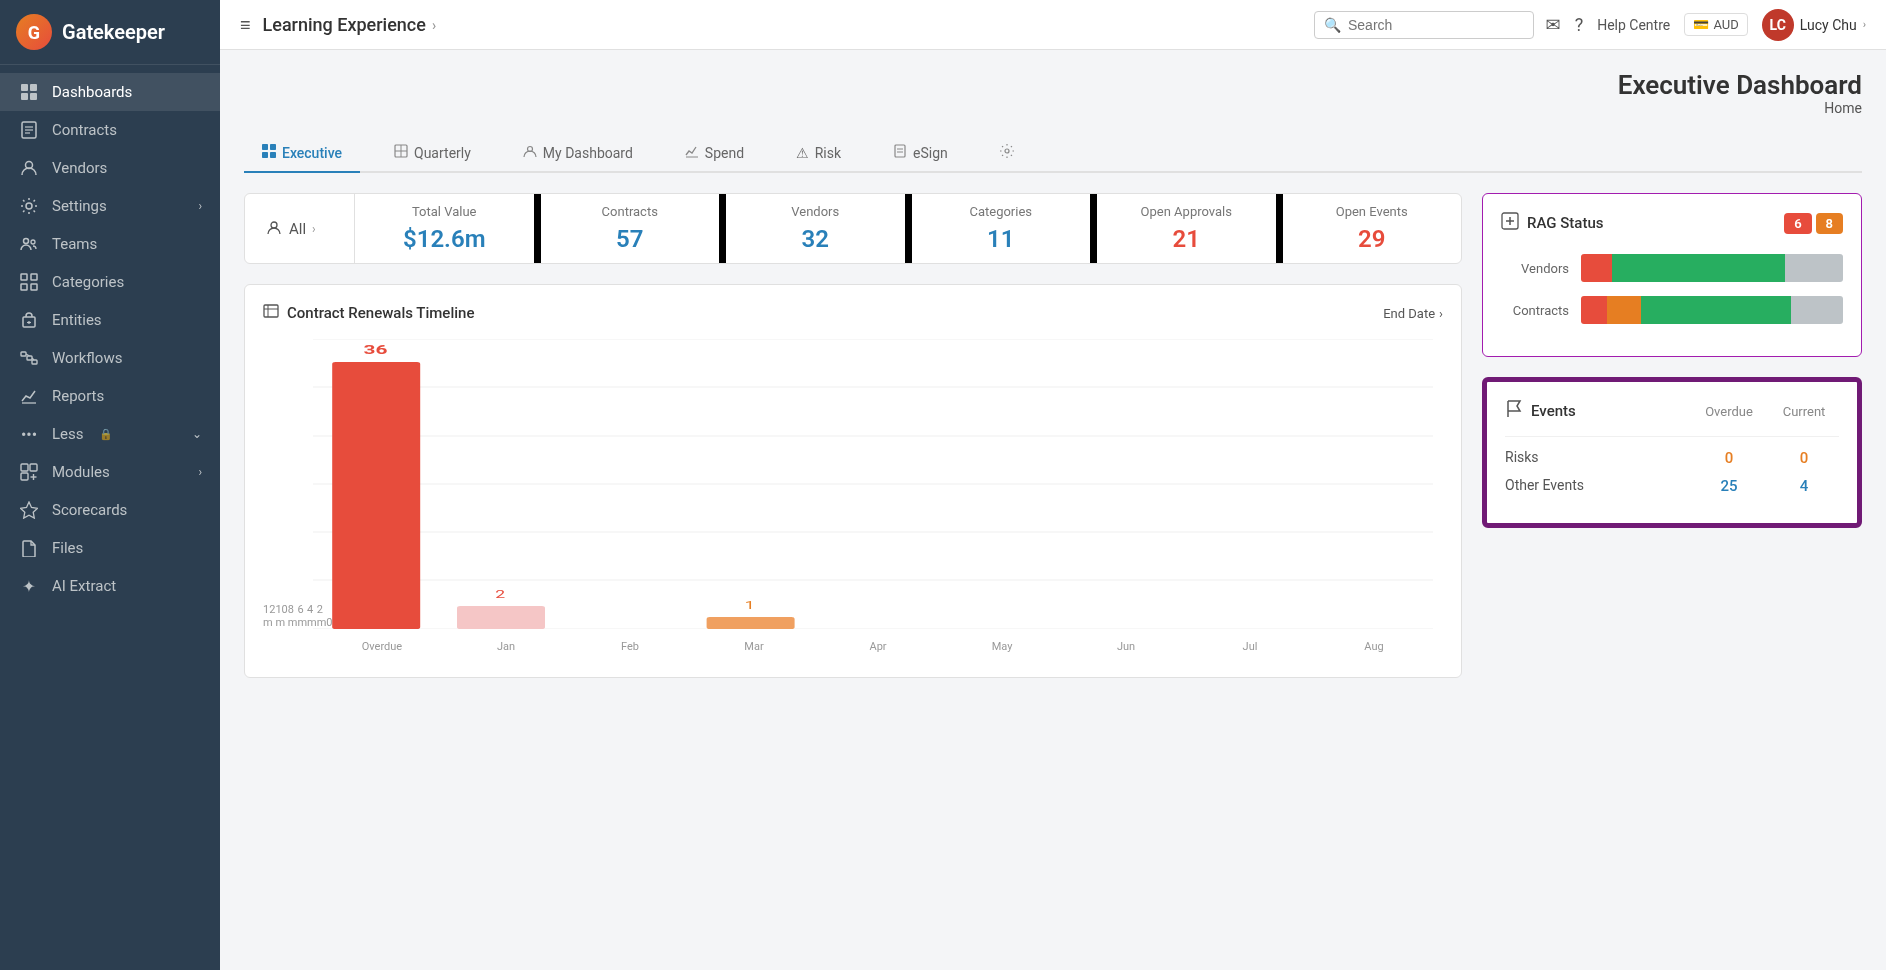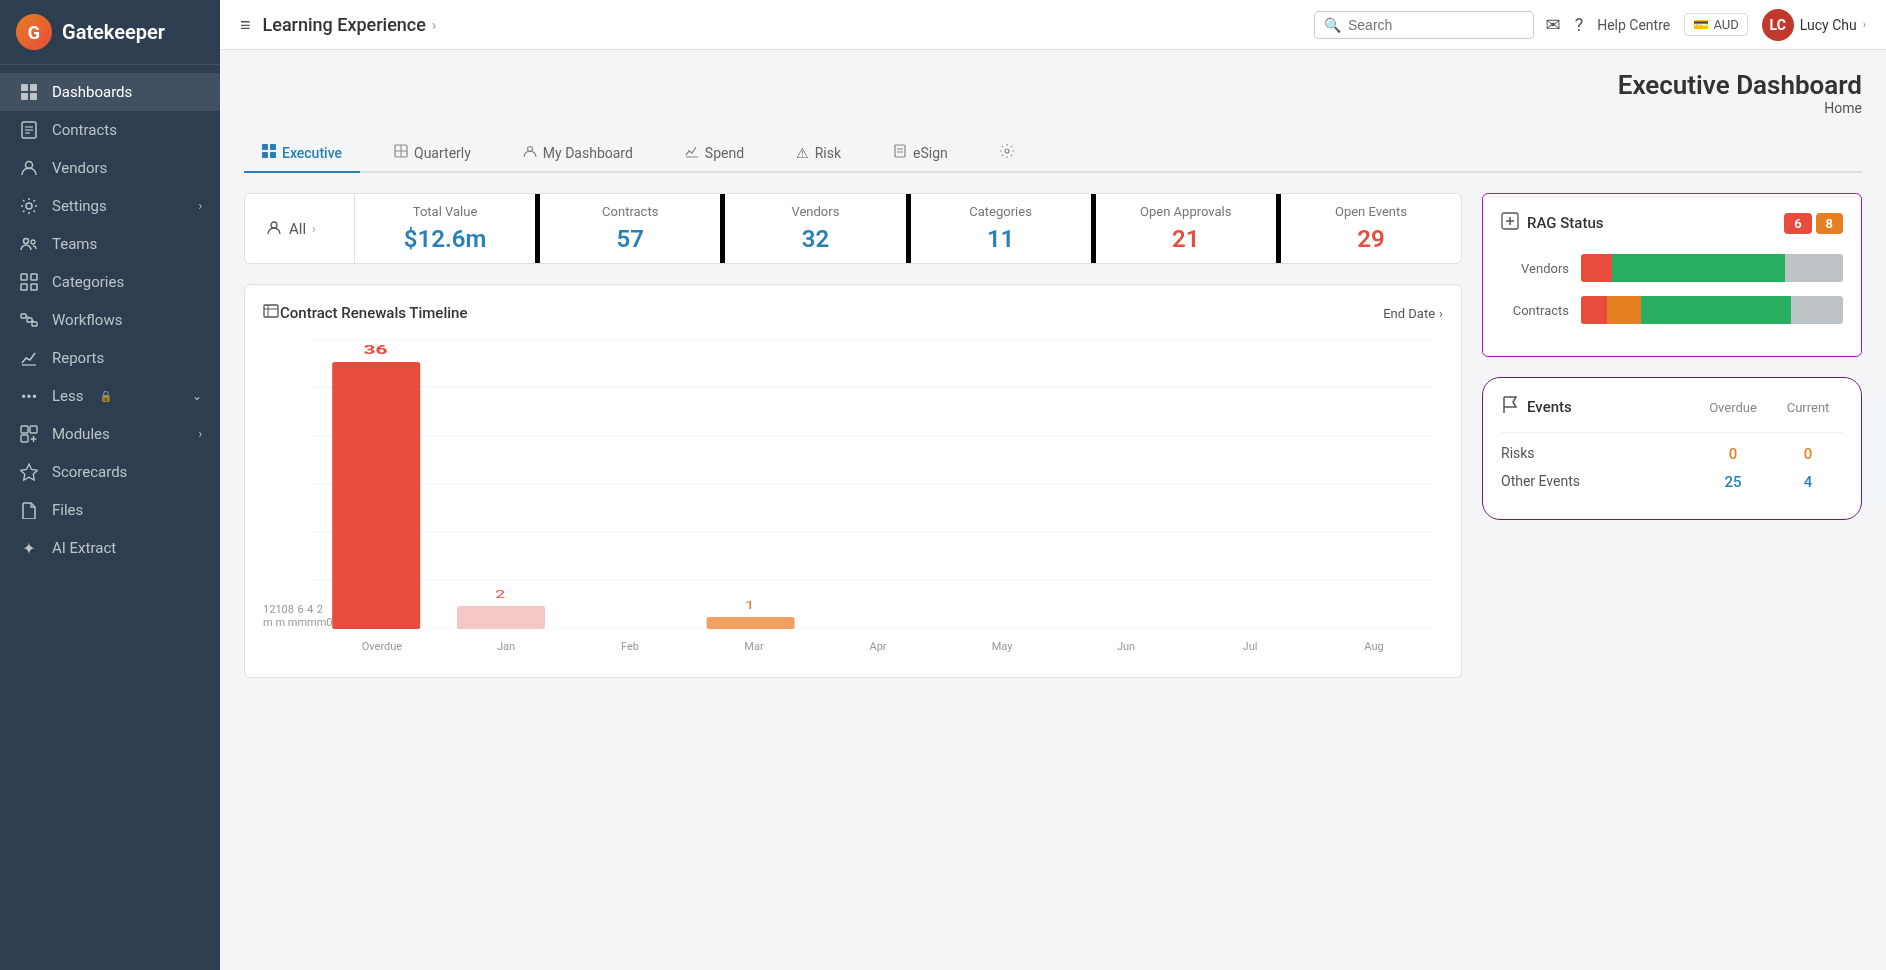--- a/index.html
+++ b/index.html
@@ -270,21 +270,21 @@
       border-right: 1px solid #e0e0e0;
       font-size: 15px;
       color: #555;
       cursor: pointer;
       min-width: 110px;
     }
     .stats-all-arrow { color: #999; font-size: 12px; }
     .stat-item {
       flex: 1;
       padding: 10px 20px;
-      border-right: 5px solid #000000;
+      border-right: 7px solid #000000;
       display: flex;
       flex-direction: column;
       align-items: center;
     }
     .stat-item:last-child { border-right: none; }
     .stat-label {
       font-size: 13px;
       color: #777;
       margin-bottom: 6px;
     }
@@ -303,21 +303,21 @@
     }
     .chart-header {
       display: flex;
       align-items: center;
       justify-content: space-between;
       margin-bottom: 16px;
     }
     .chart-title {
       display: flex;
       align-items: center;
-      gap: 1px;
+      gap: 8px;
       font-size: 15px;
       font-weight: 500;
       color: #333;
     }
     .chart-filter {
       display: flex;
       align-items: center;
       gap: 4px;
       font-size: 13px;
       color: #555;
@@ -417,22 +417,22 @@
       height: 28px;
       border-radius: 3px;
       overflow: hidden;
       display: flex;
     }
     .rag-segment { height: 100%; }
 
     
     .events-card {
       background: white;
-      border: 1px solid #701a75;
-      border-radius: 18px;
+      border: 5px solid #701a75;
+      border-radius: 6px;
       padding: 18px;
     }
     .events-header {
       display: flex;
       align-items: center;
       margin-bottom: 14px;
     }
     .events-title {
       display: flex;
       align-items: center;
@@ -563,20 +563,31 @@
         <svg width="18" height="18" viewBox="0 0 18 18" fill="none">
             <rect x="1" y="1" width="6" height="6" rx="0.5" stroke="#bdc3c7" stroke-width="1.5"></rect>
             <rect x="11" y="1" width="6" height="6" rx="0.5" stroke="#bdc3c7" stroke-width="1.5"></rect>
             <rect x="1" y="11" width="6" height="6" rx="0.5" stroke="#bdc3c7" stroke-width="1.5"></rect>
             <rect x="11" y="11" width="6" height="6" rx="0.5" stroke="#bdc3c7" stroke-width="1.5"></rect>
           </svg>
       </span>
       <span>Categories</span>
     </div>
 
+    <div class="nav-item">
+      <span class="nav-icon">
+        <svg width="18" height="18" viewBox="0 0 18 18" fill="none">
+            <rect x="3" y="6" width="12" height="10" rx="1" stroke="#bdc3c7" stroke-width="1.5"></rect>
+            <path d="M6 6V5a3 3 0 016 0v1" stroke="#bdc3c7" stroke-width="1.5"></path>
+            <line x1="9" y1="10" x2="9" y2="13" stroke="#bdc3c7" stroke-width="1.2"></line>
+            <line x1="7" y1="11.5" x2="11" y2="11.5" stroke="#bdc3c7" stroke-width="1.2"></line>
+          </svg>
+      </span>
+      <span>Entities</span>
+    </div>
 
     <div class="nav-item">
       <span class="nav-icon">
         <svg width="18" height="18" viewBox="0 0 18 18" fill="none">
             <rect x="1" y="3" width="5" height="4" rx="0.8" stroke="#bdc3c7" stroke-width="1.4"></rect>
             <rect x="7" y="7" width="5" height="4" rx="0.8" stroke="#bdc3c7" stroke-width="1.4"></rect>
             <rect x="12" y="11" width="5" height="4" rx="0.8" stroke="#bdc3c7" stroke-width="1.4"></rect>
             <line x1="6" y1="5" x2="9.5" y2="7" stroke="#bdc3c7" stroke-width="1.2"></line>
             <line x1="12" y1="9" x2="14" y2="11" stroke="#bdc3c7" stroke-width="1.2"></line>
           </svg>

